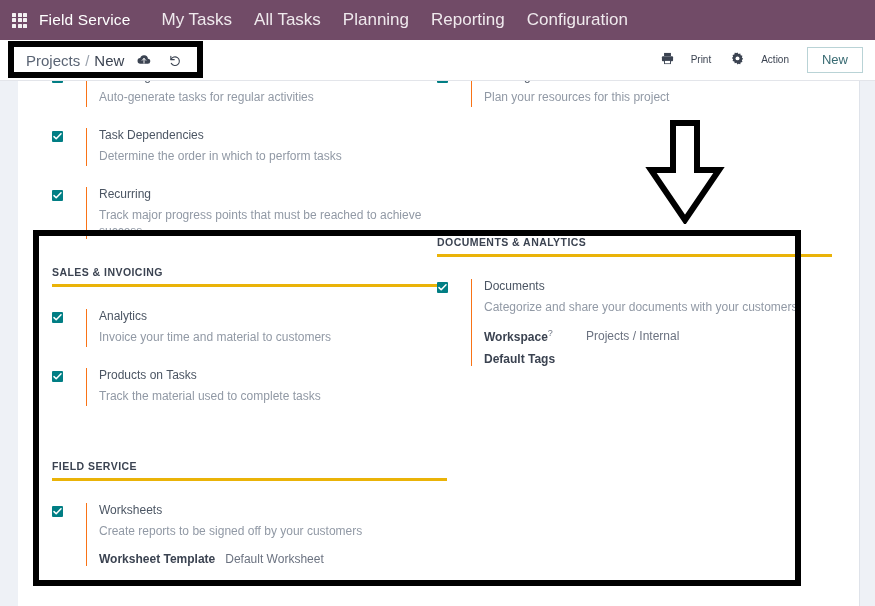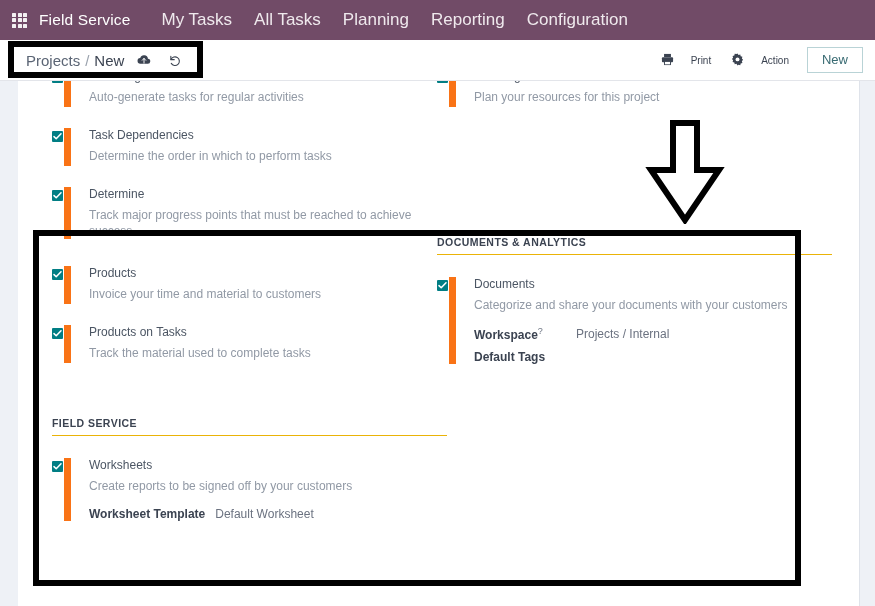--- a/index.html
+++ b/index.html
@@ -60,20 +60,21 @@
   }
 
   
   .control-bar {
     position: absolute;
     left: 0; top: 40px;
     width: 875px; height: 41px;
     background: #ffffff;
     border-bottom: 1px solid #e3e5ea;
     display: flex;
+    align-items: center;
     z-index: 4;
   }
   .breadcrumb {
     display: flex;
     align-items: center;
     padding-left: 26px;
     gap: 0px;
   }
   .bc-parent {
     color: #5a6474;
@@ -157,44 +158,44 @@
   .col-left  { position: absolute; left: 34px;  top: 0; width: 395px; }
   .col-right { position: absolute; left: 419px; top: 0; width: 395px; }
 
   .section-title {
     font-size: 10.5px;
     font-weight: bold;
     letter-spacing: .45px;
     color: #3b4351;
     text-transform: uppercase;
     padding-bottom: 6px;
-    border-bottom: 1px solid #eab308;
+    border-bottom: 3px solid #eab308;
     margin-bottom: 22px;
   }
 
   .setting {
     position: relative;
     display: flex;
     align-items: flex-start;
     margin-bottom: 21px;
   }
   .chk {
     flex: 0 0 auto;
     width: 11px; height: 11px;
     background: #017e84;
     border-radius: 1px;
     margin-top: 3px;
     position: relative;
     cursor: pointer;
   }
   .chk svg { position: absolute; left: 1px; top: 1px; }
   .setting-body {
-    margin-left: 1px;
-    padding-left: 18px;
-    border-left: 7px solid #f97316;
+    margin-left: 23px;
+    padding-left: 12px;
+    border-left: 1px solid #f97316;
     min-height: 38px;
     flex: 1 1 auto;
   }
   .s-label {
     font-size: 12px;
     color: #4b5563;
     line-height: 1.25;
     margin-bottom: 6px;
   }
   .s-desc {
@@ -345,35 +346,36 @@
             </div>
           </div>
 
           <div class="setting">
             <div class="chk">
               <svg width="9" height="9" viewBox="0 0 9 9">
                   <path d="M1 4.6l2.2 2.2L8 1.7" stroke="#ffffff" stroke-width="1.5" fill="none" stroke-linecap="round" stroke-linejoin="round"></path>
                 </svg>
             </div>
             <div class="setting-body">
-              <div class="s-label">Determine</div>
+              <div class="s-label">Recurring</div>
               <div class="s-desc">Track major progress points that must be reached to achieve success</div>
             </div>
           </div>
 
           <div style="margin-top:27px;">
+            <div class="section-title">Sales &amp; Invoicing</div>
 
             <div class="setting">
               <div class="chk">
                 <svg width="9" height="9" viewBox="0 0 9 9">
                     <path d="M1 4.6l2.2 2.2L8 1.7" stroke="#ffffff" stroke-width="1.5" fill="none" stroke-linecap="round" stroke-linejoin="round"></path>
                   </svg>
               </div>
               <div class="setting-body">
-                <div class="s-label">Products</div>
+                <div class="s-label">Analytics</div>
                 <div class="s-desc">Invoice your time and material to customers</div>
               </div>
             </div>
 
             <div class="setting">
               <div class="chk">
                 <svg width="9" height="9" viewBox="0 0 9 9">
                     <path d="M1 4.6l2.2 2.2L8 1.7" stroke="#ffffff" stroke-width="1.5" fill="none" stroke-linecap="round" stroke-linejoin="round"></path>
                   </svg>
               </div>

